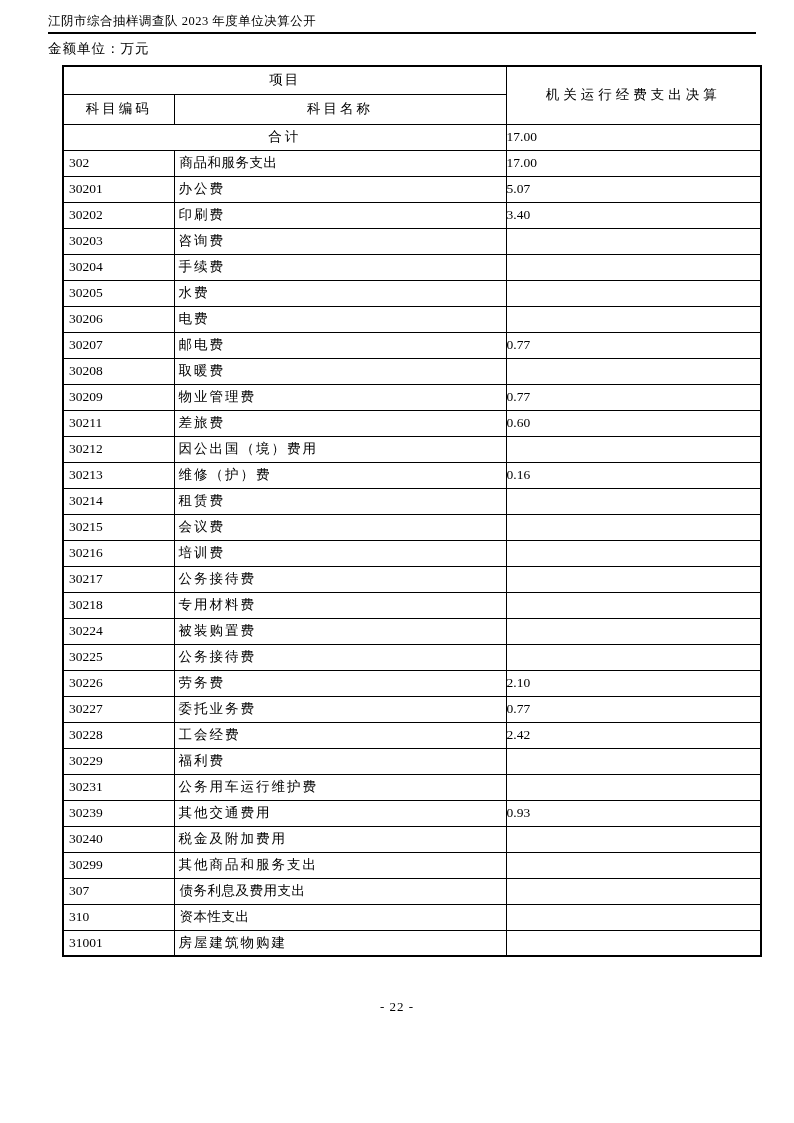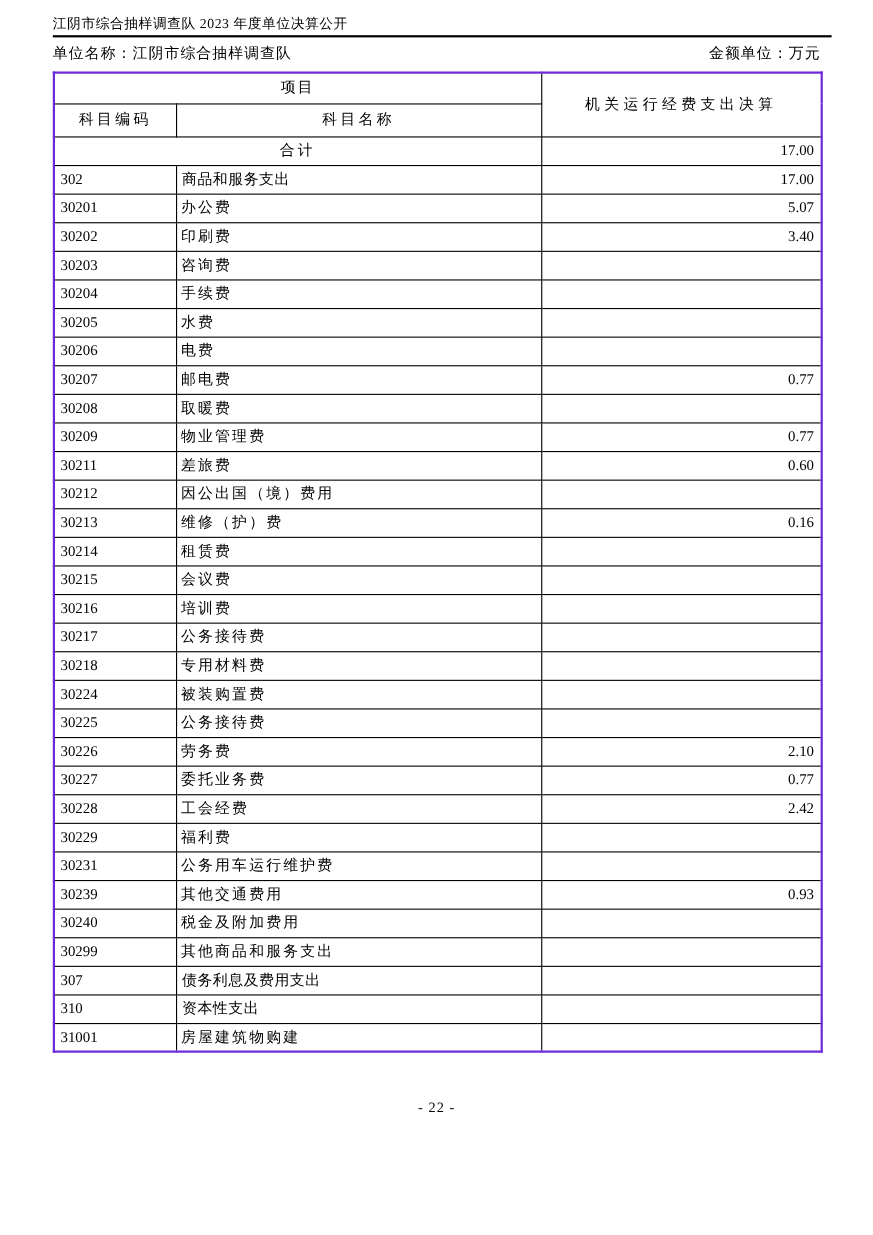--- a/index.html
+++ b/index.html
@@ -41,63 +41,63 @@
     margin-bottom: 7px;
     display: flex;
     justify-content: space-between;
     font-size: 13.5px;
     letter-spacing: 1px;
   }
   table.expense {
     width: 698px;
     border-collapse: collapse;
     table-layout: fixed;
-    border: 2px solid #6d28d9;
+    border: 2px solid #000000;
     font-size: 13.5px;
+    margin-left: 14px;
   }
   table.expense th, table.expense td {
     border: 1px solid #000;
     vertical-align: middle;
     font-weight: normal;
     overflow: hidden;
     white-space: nowrap;
   }
   col.c-code { width: 111px; }
   col.c-name { width: 332px; }
   col.c-val  { width: 255px; }
   thead tr.h1 th { height: 28px; }
   thead tr.h2 th { height: 30px; }
   th.item-group { text-align: center; letter-spacing: 2px; }
   th.code-h, th.name-h { text-align: center; letter-spacing: 3px; }
   th.value-h { text-align: center; letter-spacing: 4px; }
   tbody td { height: 26px; }
   td.total-label { text-align: center; letter-spacing: 3px; }
   td.code { text-align: left; padding-left: 5px; letter-spacing: 0; }
   td.name { text-align: left; padding-left: 4px; letter-spacing: 2px; }
-  td.val  { text-align: right; padding-right: 6px; }
+  td.val  { padding-right: 6px; }
   tr.bold-row td { font-weight: normal; }
   tr.bold-row td.name { padding-left: 5px; letter-spacing: 0.5px; }
   .page-number {
     margin-top: 42px;
     text-align: center;
     font-size: 13px;
     letter-spacing: 1px;
   }
 </style>
 </head>
 <body>
 
 <div class="page">
 
   <div class="doc-header">江阴市综合抽样调查队 2023 年度单位决算公开</div>
 
 
 
   <div class="meta-row">
-    <span>单位名称：江阴市综合抽样调查队</span>
     <span>金额单位：万元</span>
   </div>
 
   <table class="expense">
     <colgroup>
       <col class="c-code">
       <col class="c-name">
       <col class="c-val">
     </colgroup>
     <thead>

